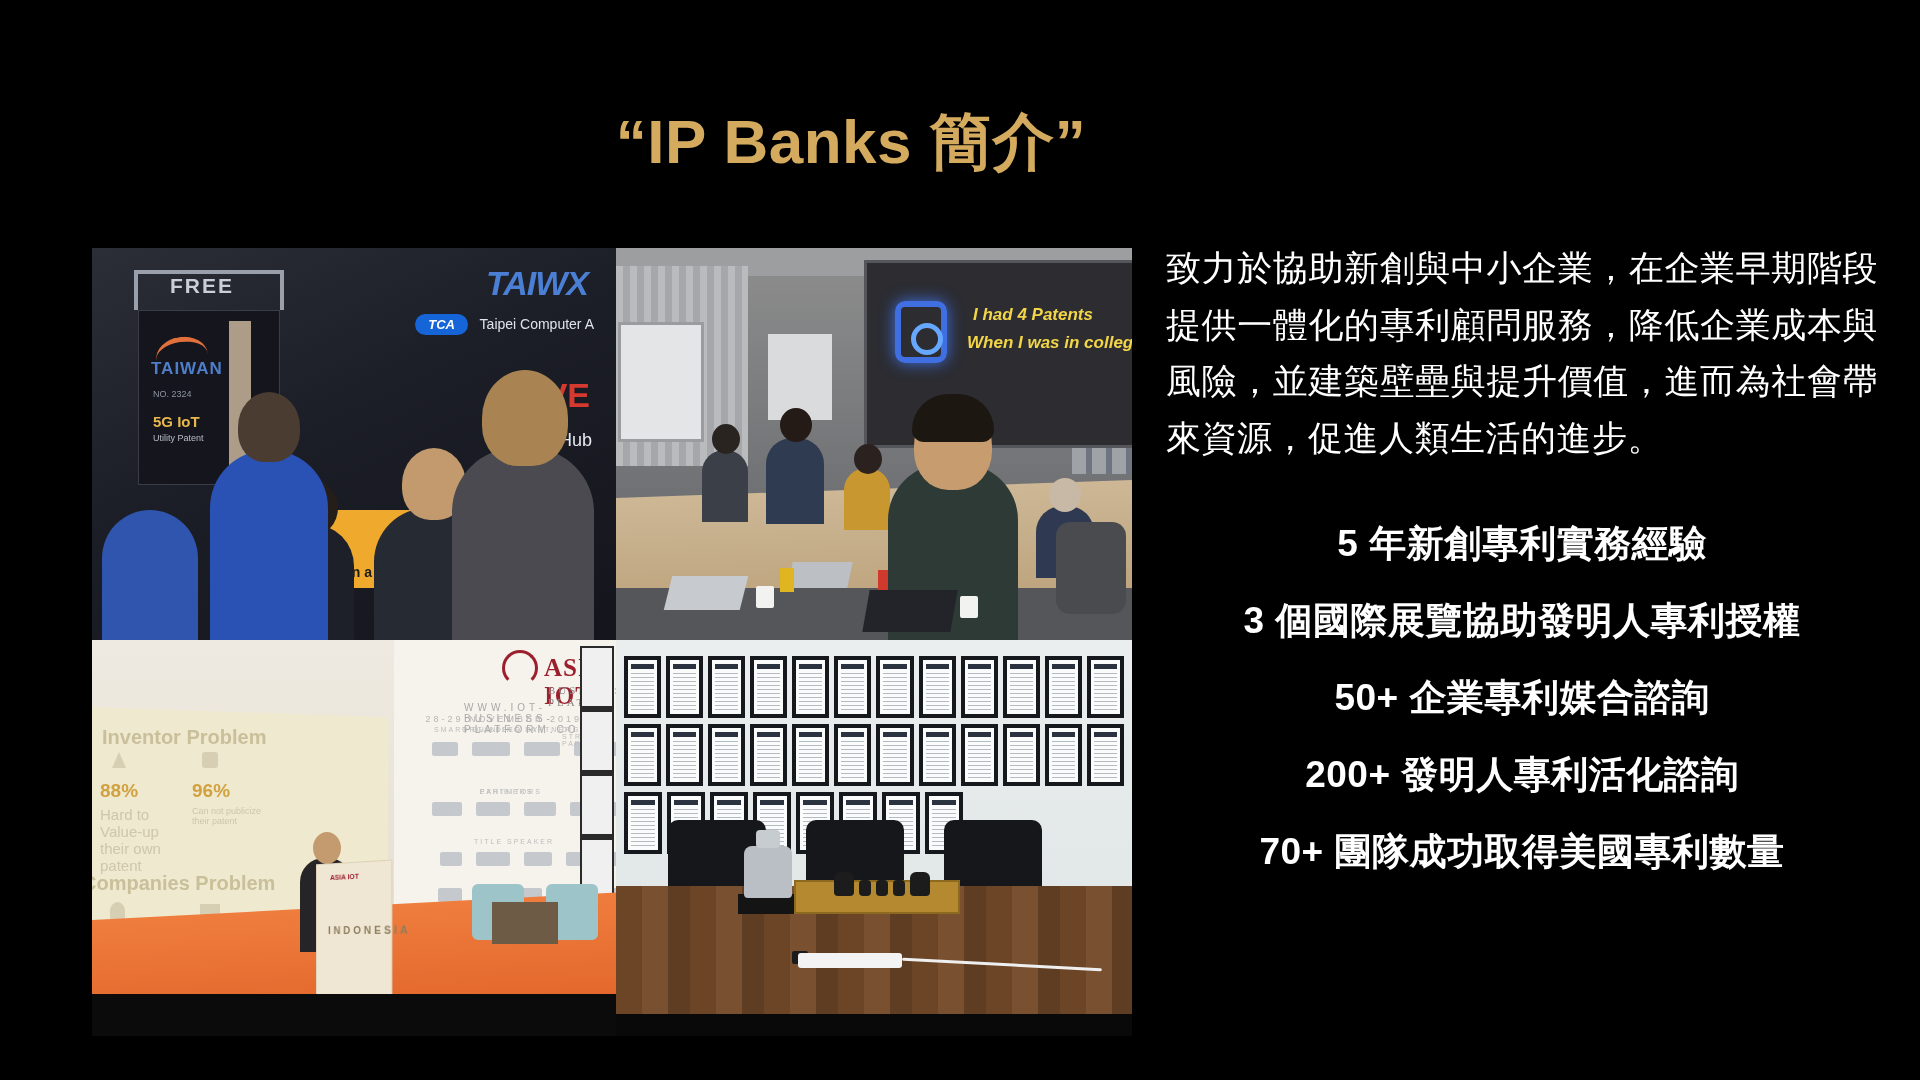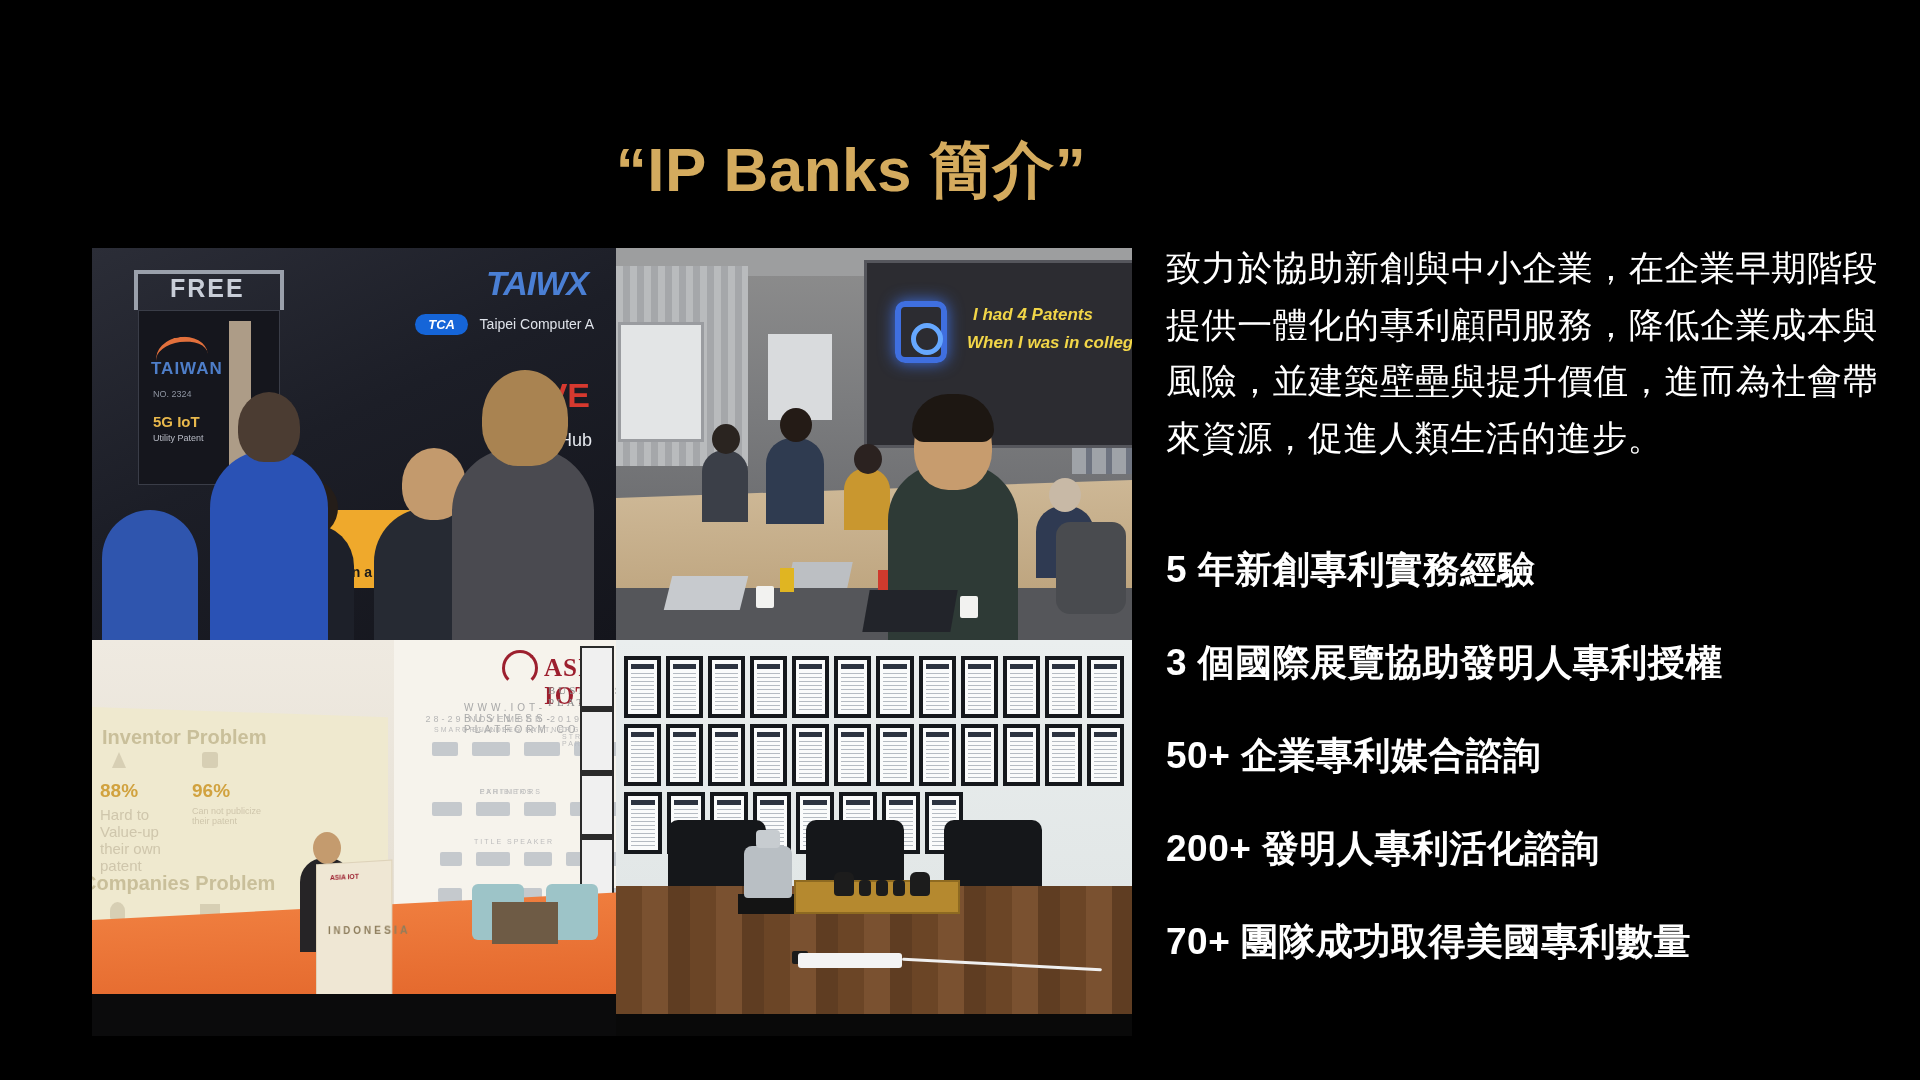--- a/index.html
+++ b/index.html
@@ -19,21 +19,20 @@
   .slide-title {
     position: absolute;
     top: 108px; left: 0; width: 1702px;
     text-align: center;
     font-size: 62px;
     font-weight: 700;
     letter-spacing: 0.5px;
     color: #d4ab5e;
     white-space: nowrap;
     line-height: 1.1;
-    margin-top: 28px;
   }
 
   
   .photo-grid {
     position: absolute;
     left: 92px; top: 248px;
     width: 1040px; height: 788px;
     display: grid;
     grid-template-columns: 524px 516px;
     grid-template-rows: 392px 396px;
@@ -46,21 +45,21 @@
   }
 
   
   .p1 { background: linear-gradient(155deg,#2b2d37 0%,#1c1e27 45%,#14151c 100%); }
   .p1 .wallpanel {
     position:absolute; left:42px; top:22px; width:150px; height:40px;
     border:4px solid #9aa0ab; border-bottom:none; background:transparent;
   }
   .p1 .freetxt {
     position:absolute; left:78px; top:26px;
-    color:#c9ced8; font-size:25px; font-weight:600; letter-spacing:2px;
+    color:#c9ced8; font-size:21px; font-weight:600; letter-spacing:2px;
   }
   .p1 .board {
     position:absolute; left:46px; top:62px; width:142px; height:175px;
     background:#15161d; border:1px solid #3a3d48;padding-left:16px;
   }
   .p1 .board .tw {
     position:absolute; top:48px; left:12px;
     color:#4e7ec9; font-size:17px; font-weight:800; letter-spacing:1px;
   }
   .p1 .board .swoosh {
@@ -245,24 +244,25 @@
   .intro {
     color: #ffffff;
     font-size: 35px;
     line-height: 1.62;
     letter-spacing: 0.5px;
     font-weight: 400;
     text-align: justify;
     text-justify: inter-character;
   }
   .stats {
-    margin-top: 78px;
+    margin-top: 52px;
     display: flex;
     flex-direction: column;
-    gap: 43px;
+    gap: 27px;
+    align-items: center;
   }
   .stat-line {
     color: #ffffff;
     font-size: 37px;
     font-weight: 700;
     letter-spacing: 0.5px;
     white-space: nowrap;
   }
 </style>
 </head>

